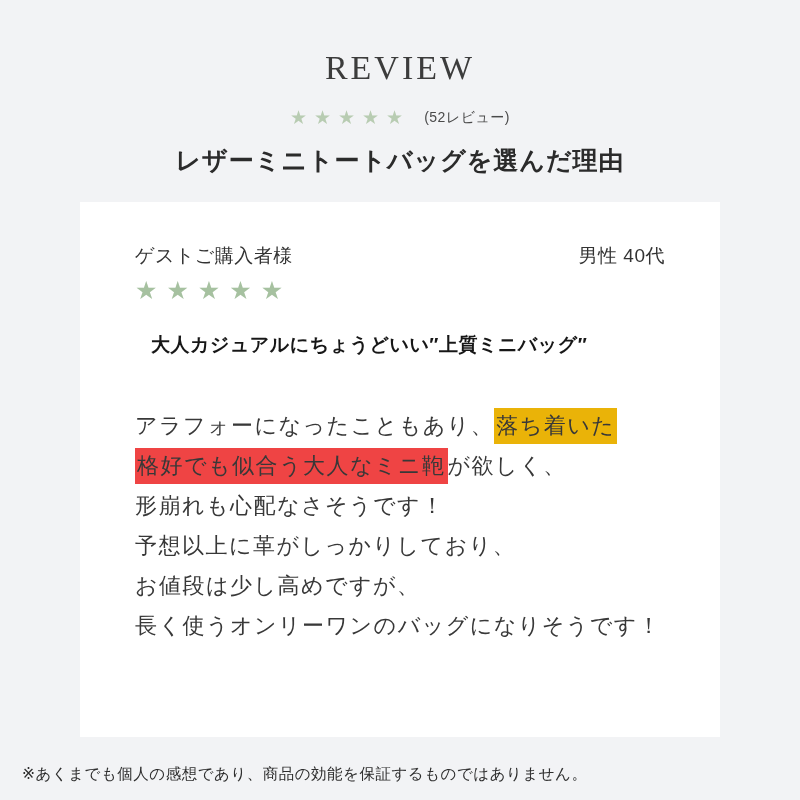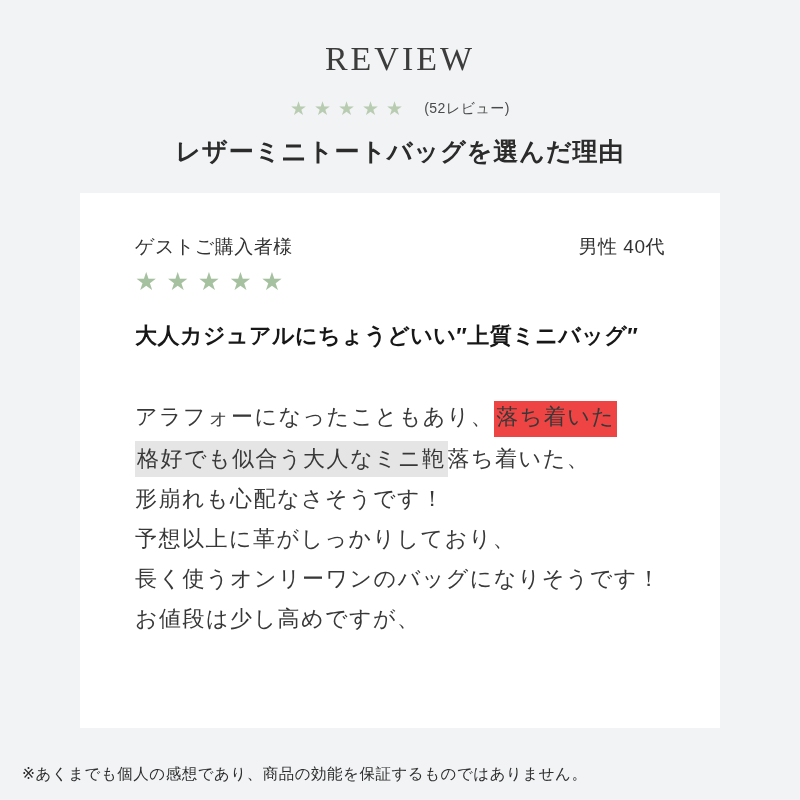--- a/index.html
+++ b/index.html
@@ -10,21 +10,21 @@
     color: #333;
     position: relative;
     overflow: hidden;
   }
   .header { text-align: center; padding-top: 36px; }
   .review-heading {
     font-family: "Liberation Serif", "DejaVu Serif", serif;
     font-size: 34px; font-weight: 400;
     letter-spacing: 3px;
     color: #3c3c3c;
-    margin: 4px;
+    margin: 13px;
   }
   .rating-row {
     margin-top: 21px;
     display: flex; justify-content: center; align-items: center;
     gap: 14px;
   }
   .stars-top {
     font-size: 19px; letter-spacing: 7px; color: #b8ccb2; line-height: 1;
   }
   .review-count { font-size: 14px; color: #4a4a4a; letter-spacing: 0.5px; }
@@ -42,22 +42,22 @@
   }
   .card-header {
     display: flex; justify-content: space-between; align-items: baseline;
     font-size: 19px; color: #333333; line-height: 24px; letter-spacing: 0.5px; gap: 29px;
   }
   .stars-card {
     margin-top: 7px;
     font-size: 25px; letter-spacing: 9px; color: #a6c1a0; line-height: 30px;
   }
   .review-title {
-    margin: 23px 0 0 0;
-    font-size: 22px; font-weight: 700;
+    margin: 23px 0 0 16px;
+    font-size: 19px; font-weight: 700;
     color: #171717; letter-spacing: 0.5px; line-height: 34px;
   }
   .review-body {
     margin-top: 44px;
     font-size: 22px; color: #383838;
     line-height: 40px; letter-spacing: 1.5px;
   }
   .body-line { white-space: nowrap; }
   mark.hl {
     background: #f7ed9c;
@@ -82,22 +82,22 @@
 </div>
 
 <div class="card">
   <div class="card-header">
     <span>ゲストご購入者様</span>
     <span>男性 40代</span>
   </div>
   <div class="stars-card" style="color: rgb(166, 193, 160);">★★★★★</div>
   <h3 class="review-title">大人カジュアルにちょうどいい″上質ミニバッグ″</h3>
   <div class="review-body">
-      <div class="body-line"><span>アラフォーになったこともあり、</span><mark class="hl" style="background: #ef4444; font-family: Liberation Mono, monospace;">落ち着いた</mark></div>
-      <div class="body-line"><mark class="hl" style="background: #e5e5e5;">格好でも似合う大人なミニ鞄</mark><span>落ち着いた、</span></div>
+      <div class="body-line"><span>アラフォーになったこともあり、</span><mark class="hl" style="background: #eab308;">落ち着いた</mark></div>
+      <div class="body-line"><mark class="hl" style="background: #ef4444;">格好でも似合う大人なミニ鞄</mark><span>が欲しく、</span></div>
       <div class="body-line"><span>形崩れも心配なさそうです！</span></div>
       <div class="body-line"><span>予想以上に革がしっかりしており、</span></div>
+      <div class="body-line"><span>お値段は少し高めですが、</span></div>
       <div class="body-line"><span>長く使うオンリーワンのバッグになりそうです！</span></div>
-      <div class="body-line"><span>お値段は少し高めですが、</span></div>
     </div>
 </div>
 
 <div class="footer">※あくまでも個人の感想であり、商品の効能を保証するものではありません。</div>
 
 </body></html>

